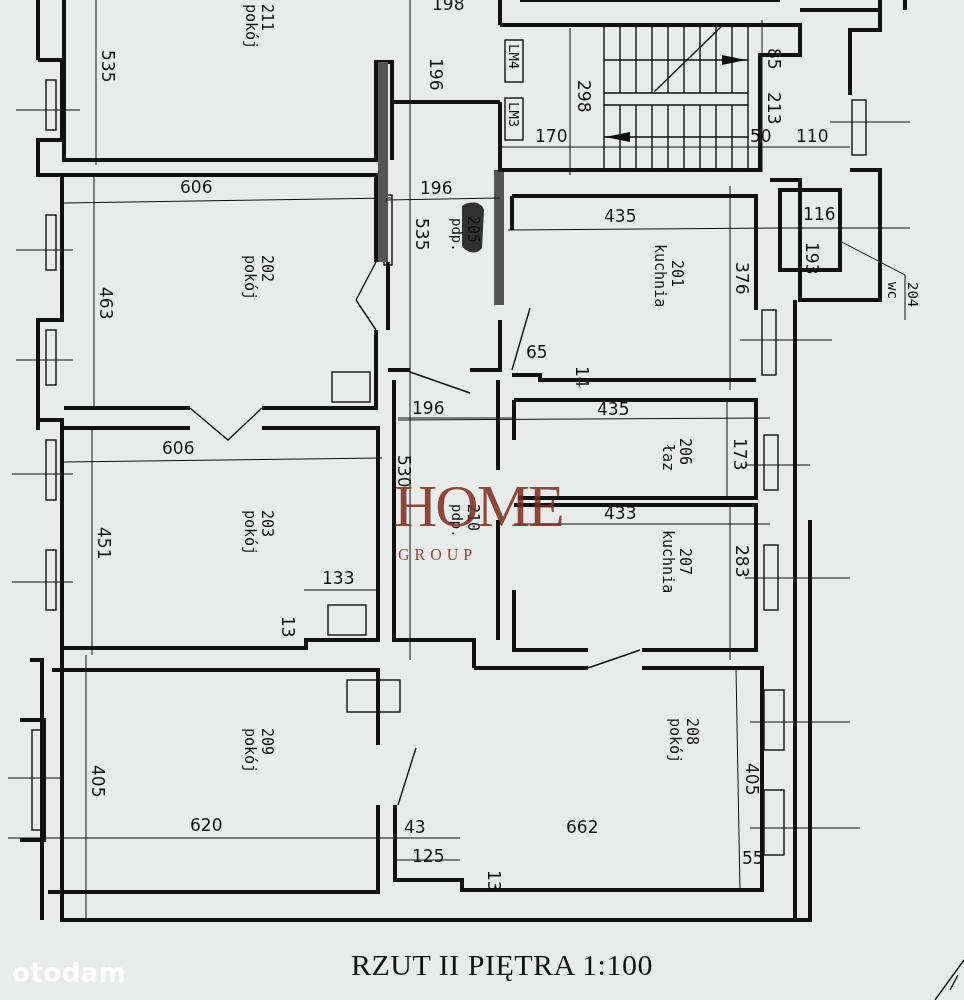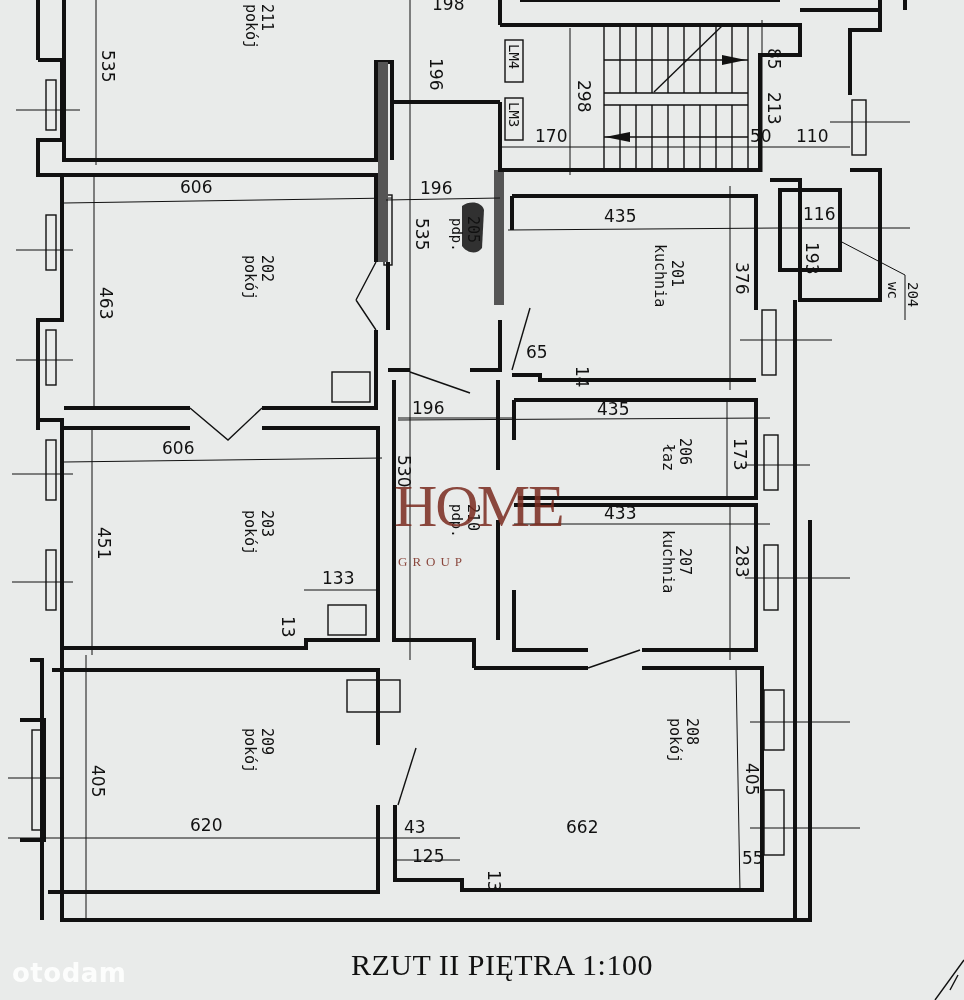--- a/index.html
+++ b/index.html
@@ -11,21 +11,21 @@
   .fill-wall { fill:#111; }
   .shade { fill:#555; }
   .dimtxt { font-family:"DejaVu Sans", sans-serif; font-size:17px; fill:#111; }
   .roomtxt { font-family:"DejaVu Sans Mono", monospace; font-size:15px; fill:#111; }
   .lbl { font-family:"DejaVu Sans Mono", monospace; font-size:14px; fill:#111; }
   .title { position:absolute; left:0; width:964px; top:948px; text-align:center; font-family:"Liberation Serif", serif; font-size:30px; color:#111; letter-spacing:0.5px;padding-left:20px; }
   .wm { position:absolute; left:388px; top:420px; width:200px; height:160px; pointer-events:none; }
   .wm-nest, .wm-home { font-family:"Liberation Serif", serif; color:#7a2b1f; opacity:0.85; font-size:60px; line-height:56px; position:absolute; letter-spacing:-2px; }
   .wm-nest { left:6px; top:2px; }
   .wm-home { left:6px; top:58px; }
-  .wm-group { position:absolute; left:10px; top:134px; font-family:"Liberation Serif", serif; font-size:13px; letter-spacing:5px; color:#7a2b1f; opacity:0.85; }
+  .wm-group { position:absolute; left:10px; top:126px; font-family:"Liberation Serif", serif; font-size:16px; letter-spacing:5px; color:#7a2b1f; opacity:0.85; }
   .otodam { position:absolute; left:12px; top:958px; font-family:"DejaVu Sans", sans-serif; font-weight:bold; font-size:26px; color:#ffffff; opacity:0.9; letter-spacing:0.5px; }
 </style>
 </head>
 <body>
 
 <svg id="plan" viewBox="0 0 964 1000" xmlns="http://www.w3.org/2000/svg">
 
   <g>
     <path class="wall" d="M38,0 V60 M38,60 H62 V140 H38 V175 H62 V320 H38 V420 H62 V920 H810 V520"></path>
     <path class="wall" d="M38,420 V430 M30,660 H42 V920"></path>

